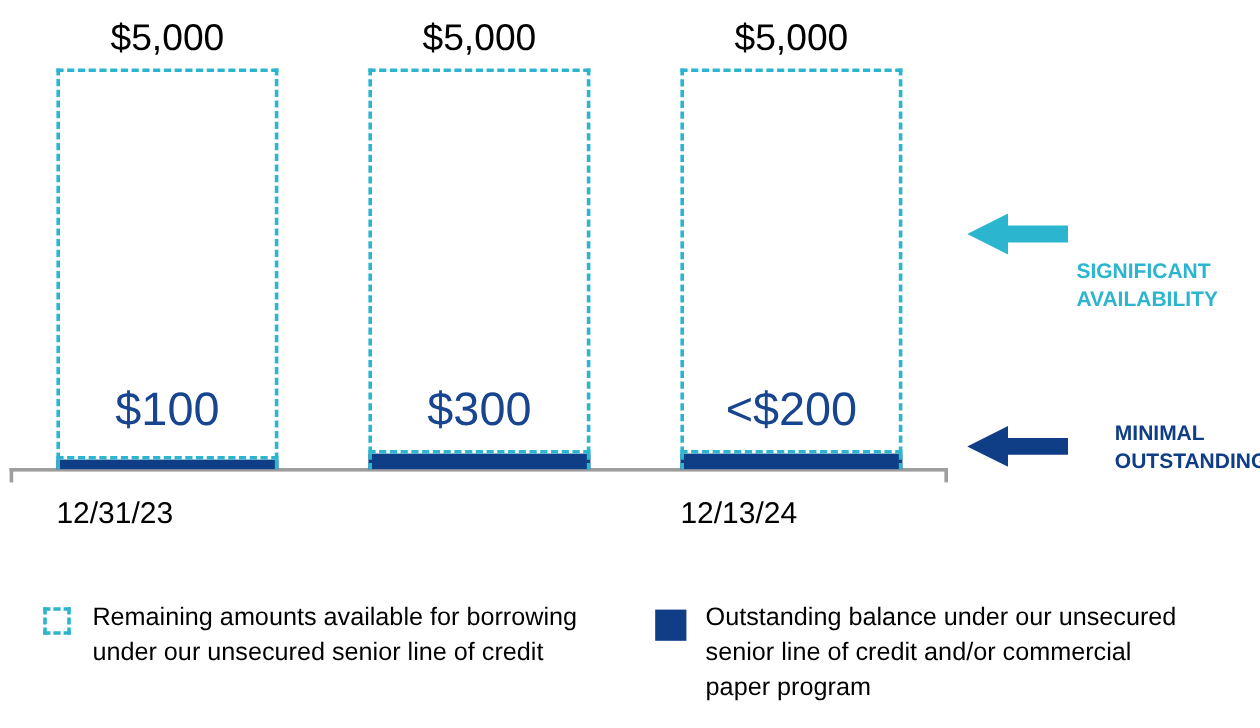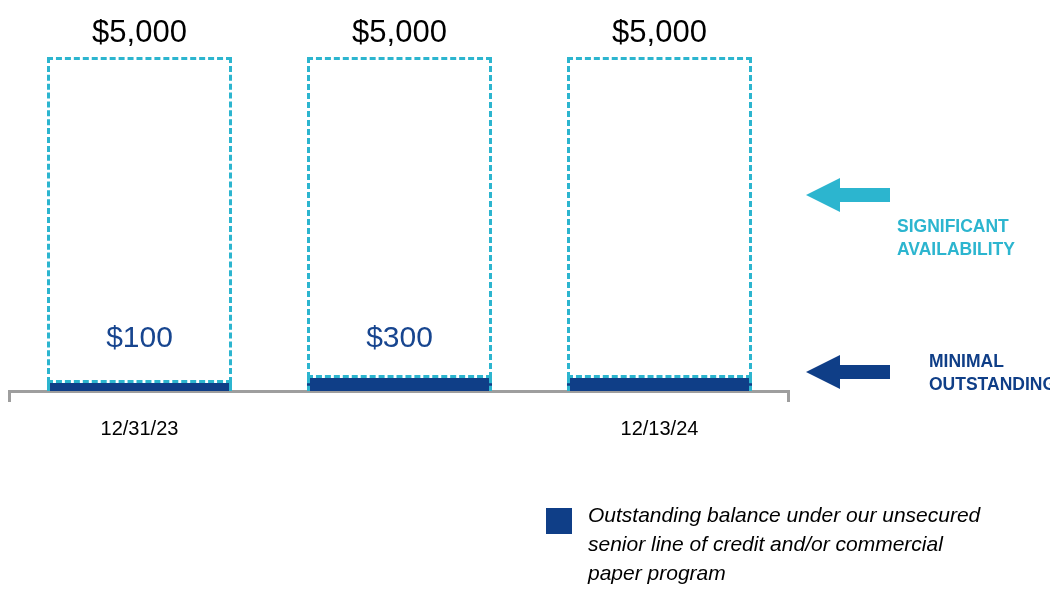--- a/index.html
+++ b/index.html
@@ -56,21 +56,21 @@
     font-size: 31px;
     color: var(--text_black);
   }
   .cap-1 { left: 47px; } .cap-2 { left: 307px; } .cap-3 { left: 567px; }
 
   .value-label {
     position: absolute;
     top: 320px;
     width: 185px;
     text-align: center;
-    font-size: 30px;
+    font-size: 39px;
     color: var(--value_text);
   }
   .val-1 { left: 47px; } .val-2 { left: 307px; } .val-3 { left: 567px; }
 
   
   .axis-line {
     position: absolute;
     left: 8px; top: 390px;
     width: 782px; height: 3px;
     background: var(--axis_gray);
@@ -80,22 +80,22 @@
     top: 390px; width: 3px; height: 12px;
     background: var(--axis_gray);
   }
   .tick-left { left: 8px; }
   .tick-right { left: 787px; }
 
   .cat-label {
     position: absolute;
     top: 409px;
     width: 185px;
-    text-align: center;
-    font-size: 20px;
+    text-align: left;
+    font-size: 25px;
     line-height: 38px;
     color: var(--text_black);
   }
   .cat-1 { left: 47px; } .cat-2 { left: 307px; } .cat-3 { left: 567px; }
 
   
   .arrow-svg { position: absolute; width: 84px; height: 34px; }
   .arrow-availability { left: 806px; top: 178px; }
   .arrow-outstanding  { left: 806px; top: 355px; }
   .arrow-availability polygon { fill: var(--cyan); }
@@ -109,21 +109,21 @@
     font-weight: bold;
     line-height: 23px;
     letter-spacing: 0px;
   }
   .annot-availability { top: 173px; color: var(--cyan); margin-top: 42px; }
   .annot-outstanding  { top: 350px; color: var(--navy); margin-left: 32px; }
 
   
   .legend-item { position: absolute; display: flex; }
   .legend-1 { left: 36px; top: 500px; }
-  .legend-2 { left: 546px; top: 500px; font-style: italic; }
+  .legend-2 { left: 546px; top: 500px; }
   .legend-swatch-dashed {
     width: 23px; height: 23px;
     border: 3px dashed var(--cyan);
     margin: 6px 18px 0 0;
     flex: 0 0 auto;
   }
   .legend-swatch-solid {
     width: 26px; height: 26px;
     background: var(--navy);
     margin: 8px 16px 0 0;
@@ -160,20 +160,21 @@
   </div>
   <div class="bar-group bar-g3">
     <div class="dashed-box" style="height: 321px;"></div>
     <div class="navy-fill" style="height: 13px;"></div>
     <div class="stub stub-left" style="height: 13px;"></div>
     <div class="stub stub-right" style="height: 13px;"></div>
   </div>
 
   <div class="value-label val-1">$100</div>
   <div class="value-label val-2">$300</div>
+  <div class="value-label val-3">&lt;$200</div>
 
   <div class="axis-line"></div>
   <div class="axis-tick tick-left"></div>
   <div class="axis-tick tick-right"></div>
 
   <div class="cat-label cat-1">
     <div>12/31/23</div>
   </div>
   <div class="cat-label cat-3">
     <div>12/13/24</div>
@@ -182,18 +183,22 @@
   <svg class="arrow-svg arrow-availability" viewBox="0 0 84 34">
     <polygon points="0,17 34,0 34,10 84,10 84,24 34,24 34,34"></polygon>
   </svg>
   <div class="annot-label annot-availability">SIGNIFICANT AVAILABILITY</div>
 
   <svg class="arrow-svg arrow-outstanding" viewBox="0 0 84 34">
     <polygon points="0,17 34,0 34,10 84,10 84,24 34,24 34,34"></polygon>
   </svg>
   <div class="annot-label annot-outstanding">MINIMAL OUTSTANDING</div>
 
+  <div class="legend-item legend-1">
+    <div class="legend-swatch-dashed"></div>
+    <div class="legend-text">Remaining amounts available for borrowing under our unsecured senior line of credit</div>
+  </div>
   <div class="legend-item legend-2">
     <div class="legend-swatch-solid"></div>
     <div class="legend-text">Outstanding balance under our unsecured senior line of credit and/or commercial paper program</div>
   </div>
 
 </div>
 
 </body></html>

